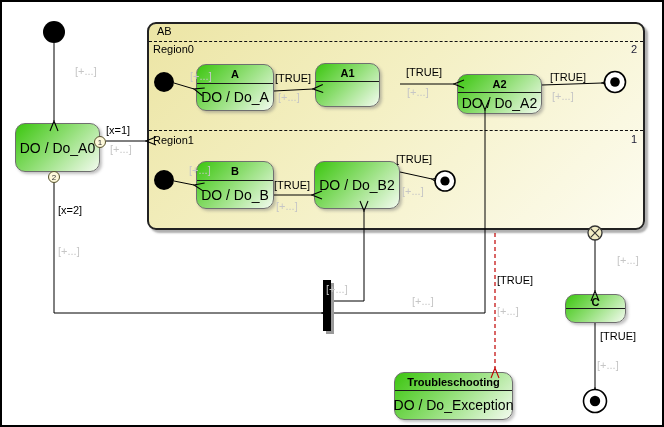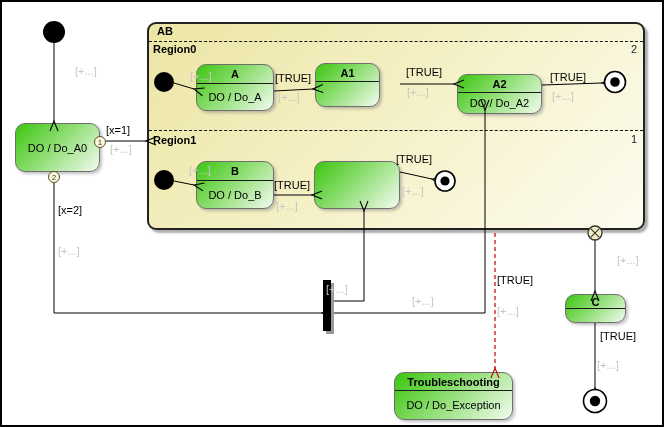--- a/index.html
+++ b/index.html
@@ -20,24 +20,24 @@
   .state{
     position:absolute; box-sizing:border-box; display:flex; flex-direction:column;
     border:1px solid #6f6f6f; border-radius:10px;
     background:linear-gradient(135deg,#3cc610 0%,#8cdd70 45%,#f3fbef 100%);
     box-shadow:2px 2px 3px rgba(120,120,120,.45);
   }
   .state-title{
     font-weight:bold; font-size:11px; text-align:center;
     border-bottom:1px solid #1a1a1a; display:flex; align-items:center; justify-content:center;
   }
-  .state-body{flex:1; font-size:11px; display:flex; align-items:center; justify-content:center; white-space:nowrap;text-align:center;}
+  .state-body{flex:1; font-size:14px; display:flex; align-items:center; justify-content:center; white-space:nowrap;text-align:center;}
   
   .lbl{position:absolute; font-size:11px; line-height:12px; white-space:nowrap;}
-  .lbl.bold{font-weight:bold;}
+  .lbl.bold{font-weight:normal;}
   .lbl.gray{color:#c6c6c6;}
   .lbl.order{color:#22223a;}
   svg.overlay{position:absolute; left:0; top:0; pointer-events:none;}
   svg.overlay .wire{stroke:#000; stroke-width:1; fill:none;}
   svg.overlay .wire-red{stroke:#c00000; stroke-width:1.2; fill:none; stroke-dasharray:4 3;}
   svg.overlay text{font-family:"Liberation Sans",sans-serif; font-size:8px; fill:#333; text-anchor:middle;}
 </style>
 </head>
 <body>
 
@@ -70,20 +70,21 @@
     <div class="state-title" style="height:17px">A2</div>
     <div class="state-body">DO / Do_A2</div>
   </div>
 
   <div class="state" style="left:194px; top:159px; width:78px; height:48px">
     <div class="state-title" style="height:18px">B</div>
     <div class="state-body">DO / Do_B</div>
   </div>
 
   <div class="state" style="left:312px; top:159px; width:86px; height:48px">
+    <div class="state-body">DO / Do_B2</div>
   </div>
 
   <div class="state" style="left:563px; top:292px; width:61px; height:29px">
     <div class="state-title" style="height:13px">C</div>
     <div class="state-body"></div>
   </div>
 
   <div class="state" style="left:392px; top:370px; width:119px; height:48px">
     <div class="state-title" style="height:17px">Troubleschooting</div>
     <div class="state-body">DO / Do_Exception</div>

